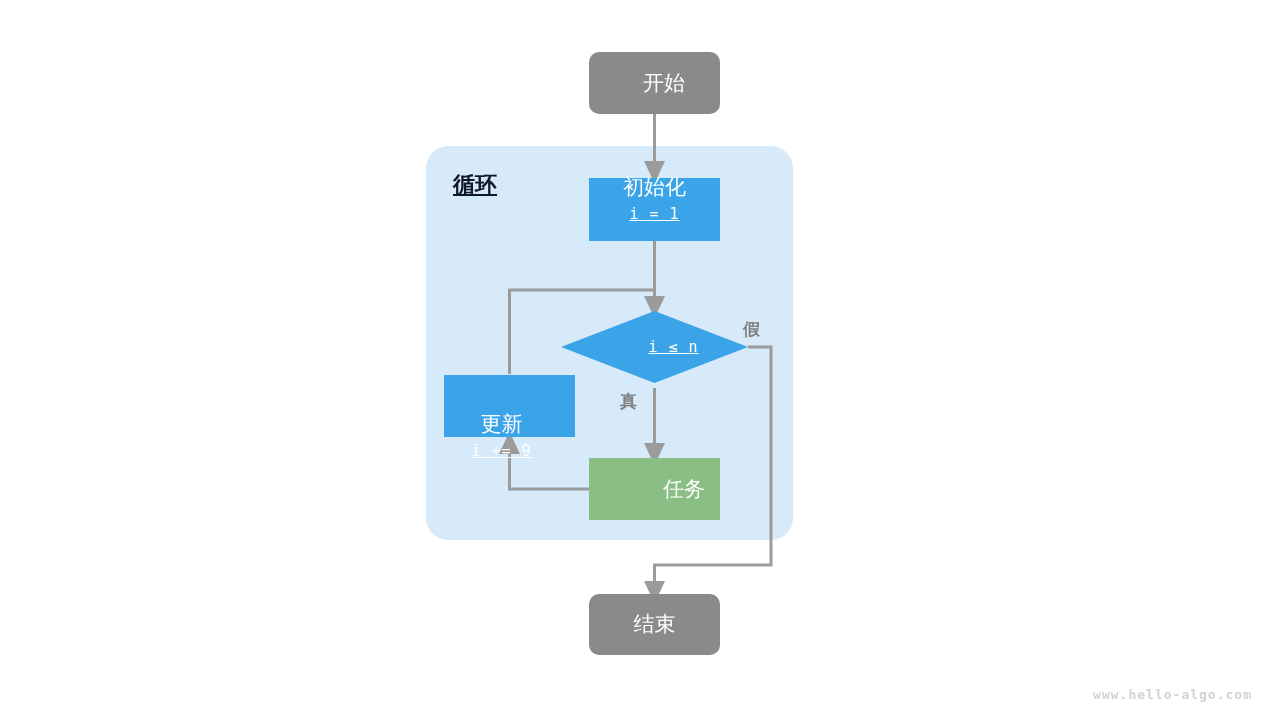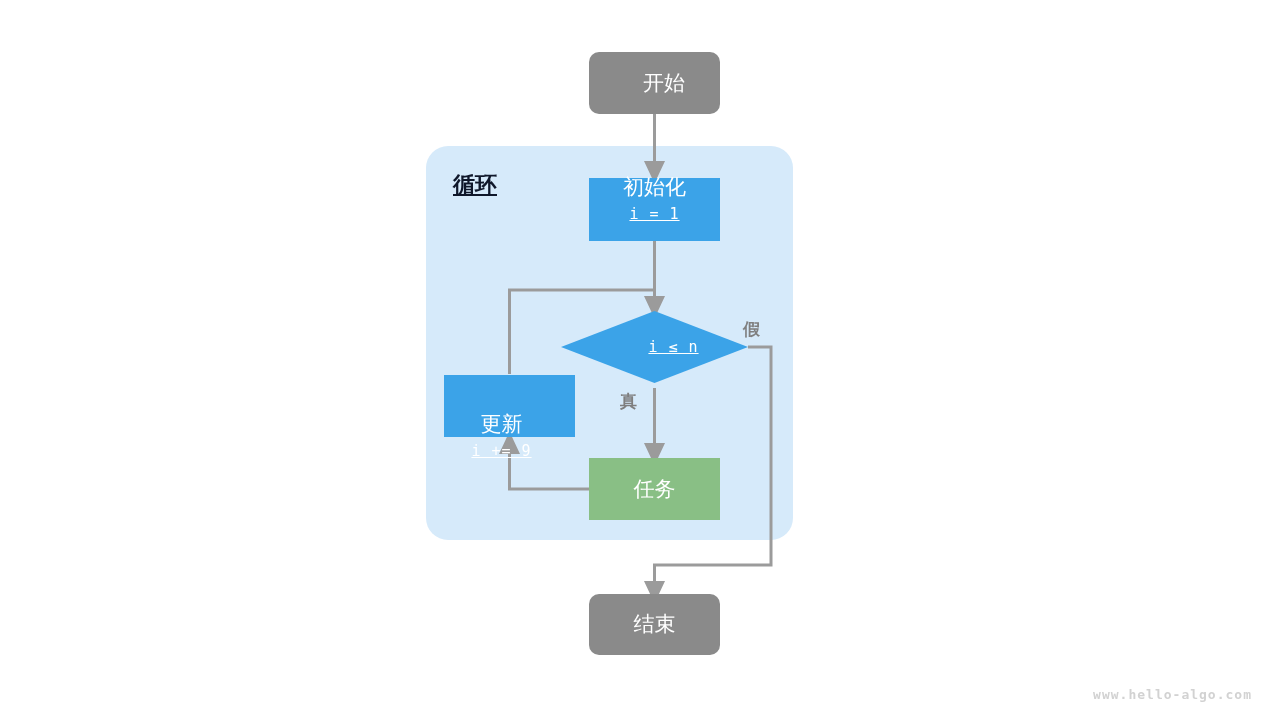--- a/index.html
+++ b/index.html
@@ -123,21 +123,21 @@
 
 <div class="node-label" style="left:580px; top:311px; width:187px; height:72px;">
   <span class="mono">i ≤ n</span>
 </div>
 
 <div class="node-label" style="left:436px; top:375px; width:131px; height:62px;margin-top:32px;">
   <span class="cjk">更新</span>
   <span class="mono">i += 9</span>
 </div>
 
-<div class="node-label" style="left:589px; top:458px; width:131px; height:62px;">
+<div class="node-label" style="left:574px; top:458px; width:131px; height:62px;align-items:flex-end;">
   <span class="cjk">任务</span>
 </div>
 
 <div class="node-label" style="left:589px; top:594px; width:131px; height:61px;">
   <span class="cjk">结束</span>
 </div>
 
 <div class="edge-label" style="left:620px; top:390px;">真</div>
 
 <div class="edge-label" style="left:743px; top:318px;">假</div>

